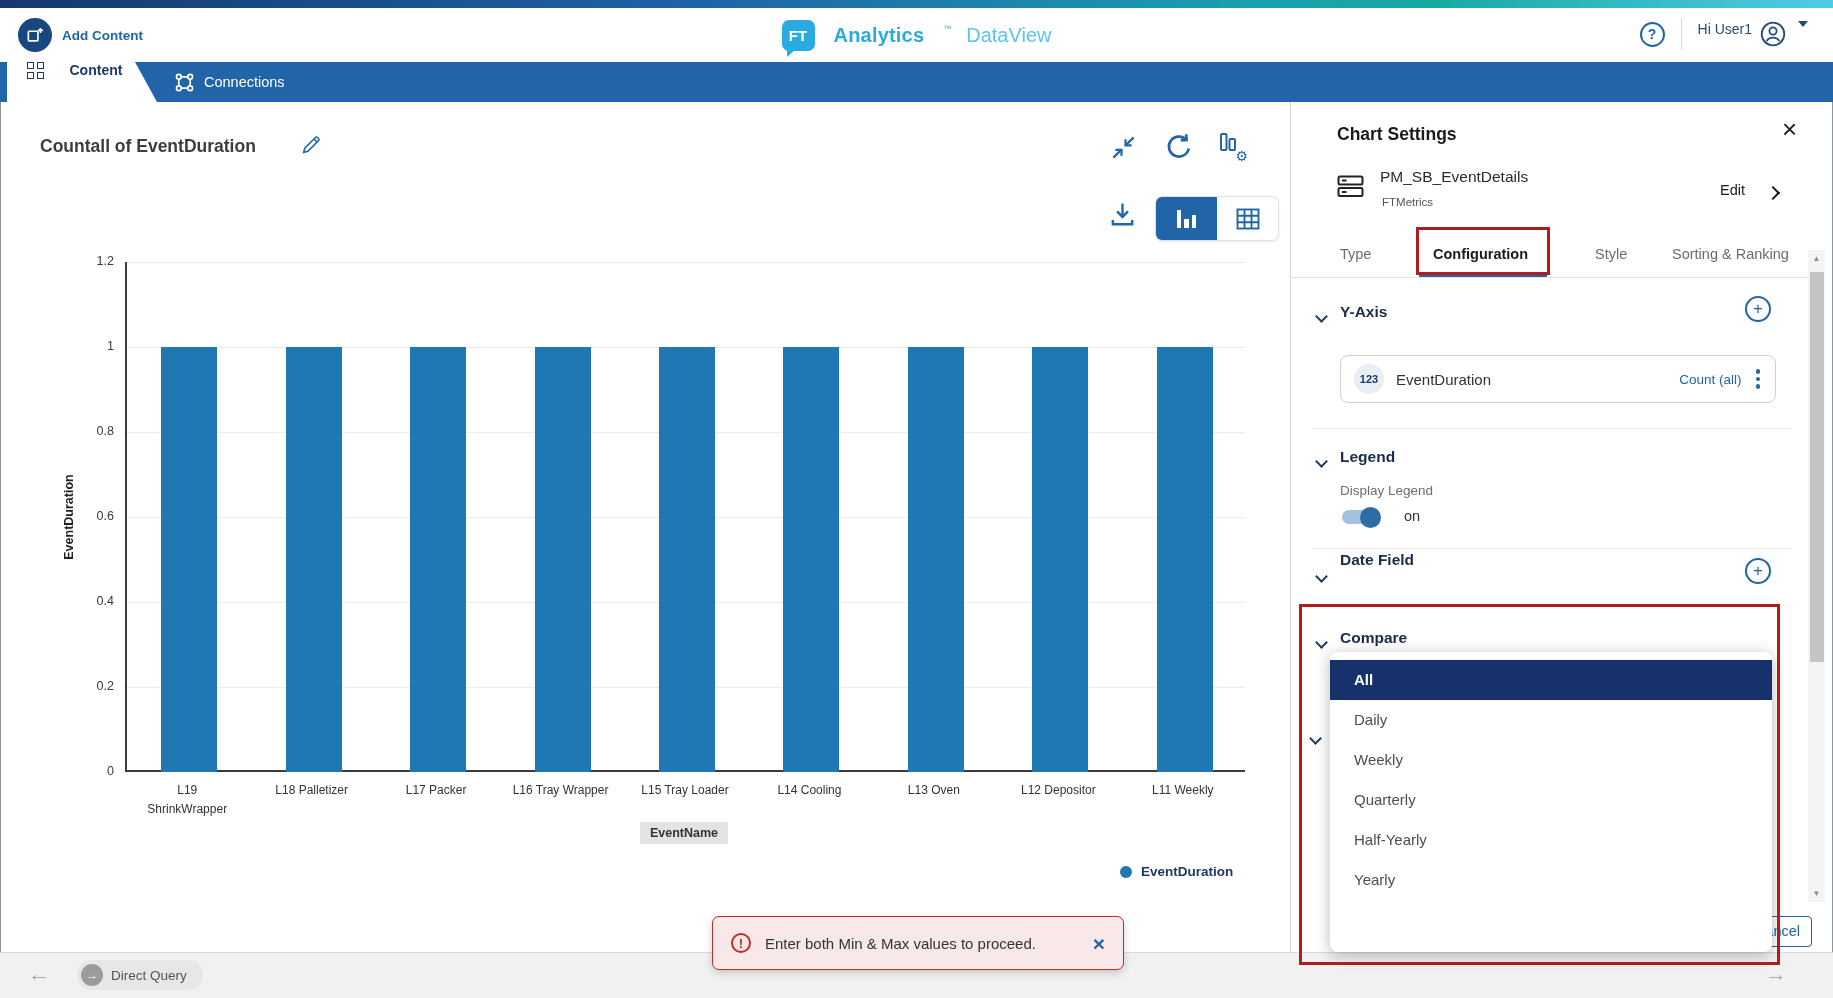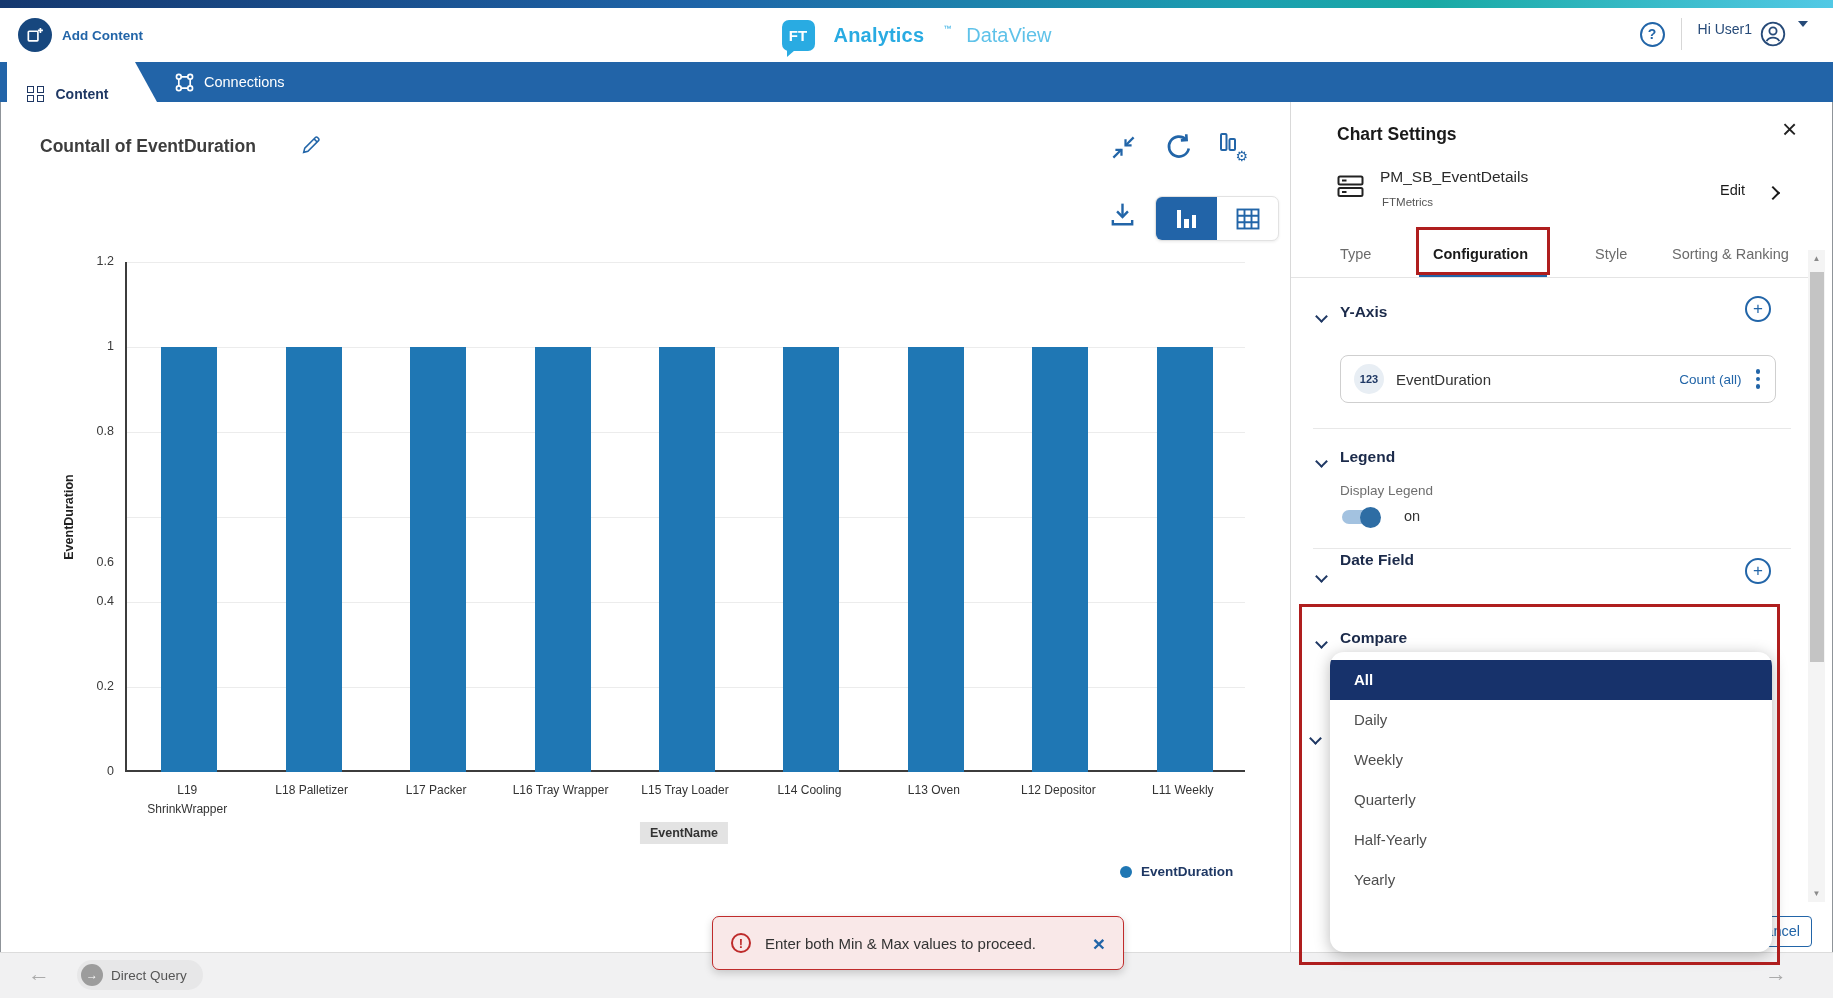--- a/index.html
+++ b/index.html
@@ -31,21 +31,21 @@
   .help-icon::before { content:"?"; }
   .hdr-divider { width:1px; height:32px; background:#d7d7d7; }
   .greeting { color:#264A78; font-size:14px; display:flex; align-items:flex-start; gap:8px; cursor:pointer; }
   .caret-down { width:0; height:0; border-left:5px solid transparent; border-right:5px solid transparent;
      border-top:6px solid #264A78; margin-left:4px; }
 
   
   .tabbar { position:absolute; left:0; top:62px; width:1833px; height:40px; background:#2264A8; }
   .tab-content { position:absolute; left:7px; top:0; width:150px; height:40px; background:#fff;
      clip-path:polygon(0 0, calc(100% - 22px) 0, 100% 100%, 0 100%);
-     display:flex; align-items:flex-end; gap:12px; padding-left:20px; cursor:pointer; }
+     display:flex; align-items:flex-start; gap:26px; padding-left:20px; cursor:pointer; }
   .tab-content-label { color:#1F3864; font-size:14px; font-weight:600; }
   .grid2x2 { display:grid; grid-template-columns:7px 7px; grid-template-rows:7px 7px; gap:2.5px; }
   .grid2x2 span { border:1.8px solid #1F3864; }
   .tab-connections { position:absolute; left:160px; top:0; height:40px; display:flex; align-items:center; gap:9px;
      padding:0 14px; cursor:pointer; }
   .tab-connections-label { color:#fff; font-size:14.5px; }
 
   
   .chart-title { position:absolute; left:40px; top:136px; font-size:17.5px; font-weight:700; color:#3d3d3d; }
   .pencil-icon { position:absolute; left:300px; top:134px; cursor:pointer; }
@@ -140,21 +140,21 @@
   .toggle-knob { position:absolute; right:-3px; top:-3.5px; width:21px; height:21px; border-radius:50%; background:#2E6DA4; }
   .toggle-state { position:absolute; left:1404px; top:508px; font-size:14.5px; color:#333; }
 
   .red-box { position:absolute; border:3px solid #AF1E1E; z-index:60; pointer-events:none; }
   .red-box-tab { left:1416px; top:227px; width:134px; height:48px; }
   .red-box-compare { left:1299px; top:604px; width:481px; height:361px; }
 
   .hidden-chev { position:absolute; left:1311px; top:729px; z-index:30; }
 
   .dropdown { position:absolute; left:1330px; top:652px; width:442px; height:300px; background:#fff;
-     border-radius:14px; box-shadow:0 3px 16px rgba(0,0,0,.28); z-index:40; padding:8px 0; overflow:hidden; }
+     border-radius:8px; box-shadow:0 3px 16px rgba(0,0,0,.28); z-index:40; padding:8px 0; overflow:hidden; }
   .dd-item { height:40px; line-height:40px; padding-left:24px; font-size:15px; color:#4e4e4e; cursor:pointer; }
   .dd-item.selected { background:#17326B; color:#fff; font-weight:600; }
 
   .cancel-btn { position:absolute; left:1712px; top:916px; width:100px; height:31px; background:#fff;
      border:1px solid #2265A8; border-radius:4px; color:#2265A8; font-size:14.5px;
      text-align:right; padding-right:11px; line-height:29px; z-index:35; cursor:pointer; }
 
   .scrollbar { position:absolute; left:1808px; top:250px; width:17px; height:652px; background:#F4F4F4; z-index:45; }
   .scroll-arrow { position:absolute; left:0; width:17px; text-align:center; color:#8a8a8a; font-size:8px; cursor:pointer; }
   .scroll-up { top:4px; }
@@ -270,21 +270,21 @@
           <path d="M8.5 1.5v19M15.5 1.5v19M1.5 7.8h21M1.5 14.2h21"></path>
       </svg>
     </div>
   </div>
 
   <div class="ylabel">EventDuration</div>
   <div id="ytick-layer">
       <div class="ytick" style="top: 764px;">0</div>
       <div class="ytick" style="top: 679px;">0.2</div>
       <div class="ytick" style="top: 594px;">0.4</div>
-      <div class="ytick" style="top: 509px; margin-top: 46px;">0.6</div>
+      <div class="ytick" style="top: 509px;">0.6</div>
       <div class="ytick" style="top: 424px;">0.8</div>
       <div class="ytick" style="top: 339px;">1</div>
       <div class="ytick" style="top: 254px;">1.2</div>
     </div>
   <div class="plot">
     <div id="grid-layer">
         <div class="gridline" style="top: 425px;"></div>
         <div class="gridline" style="top: 340px;"></div>
         <div class="gridline" style="top: 255px;"></div>
         <div class="gridline" style="top: 170px;"></div>

